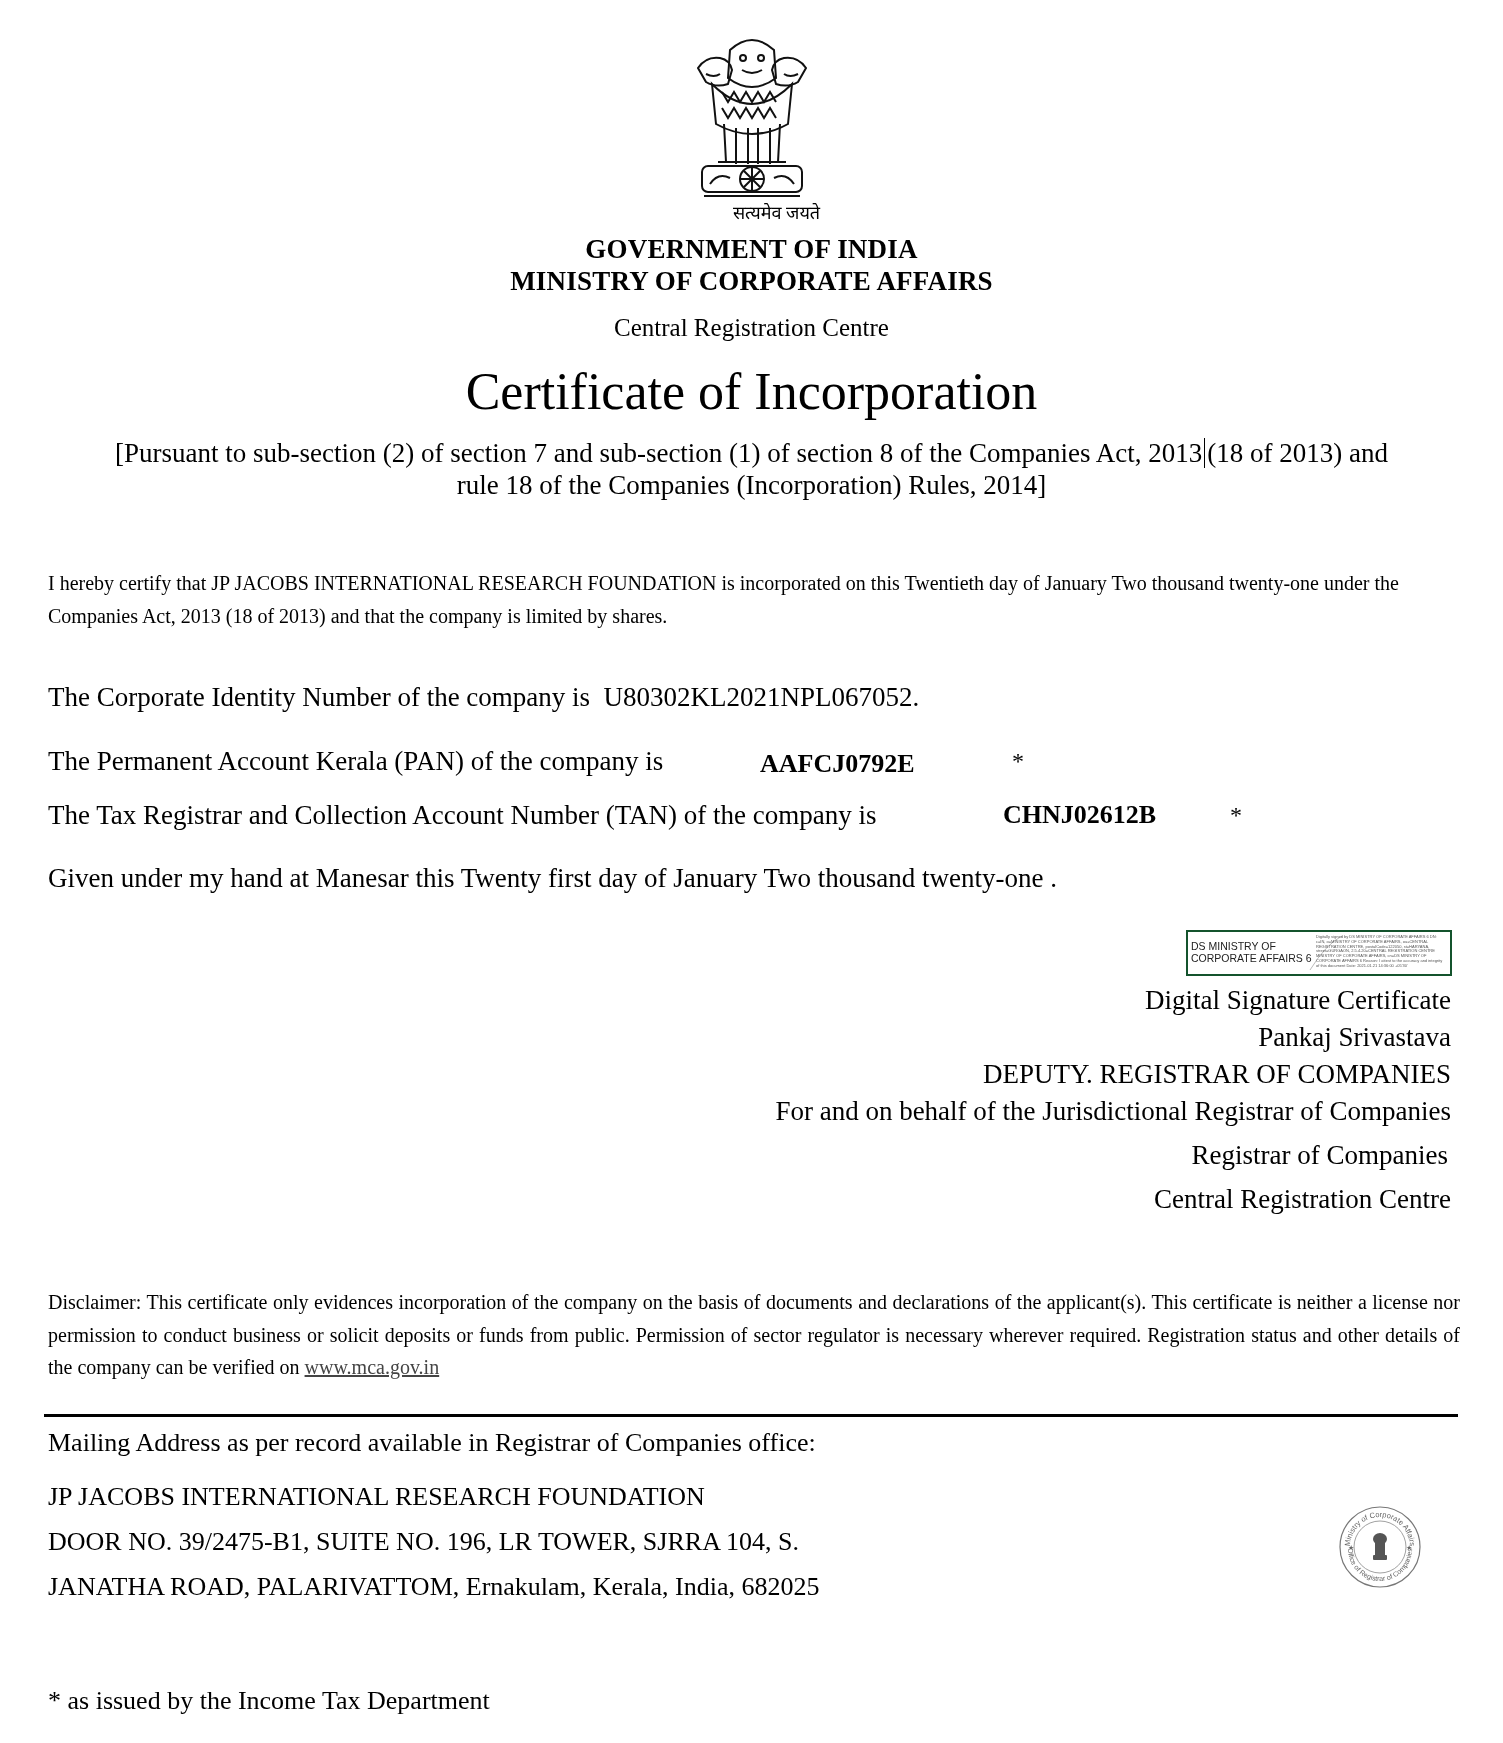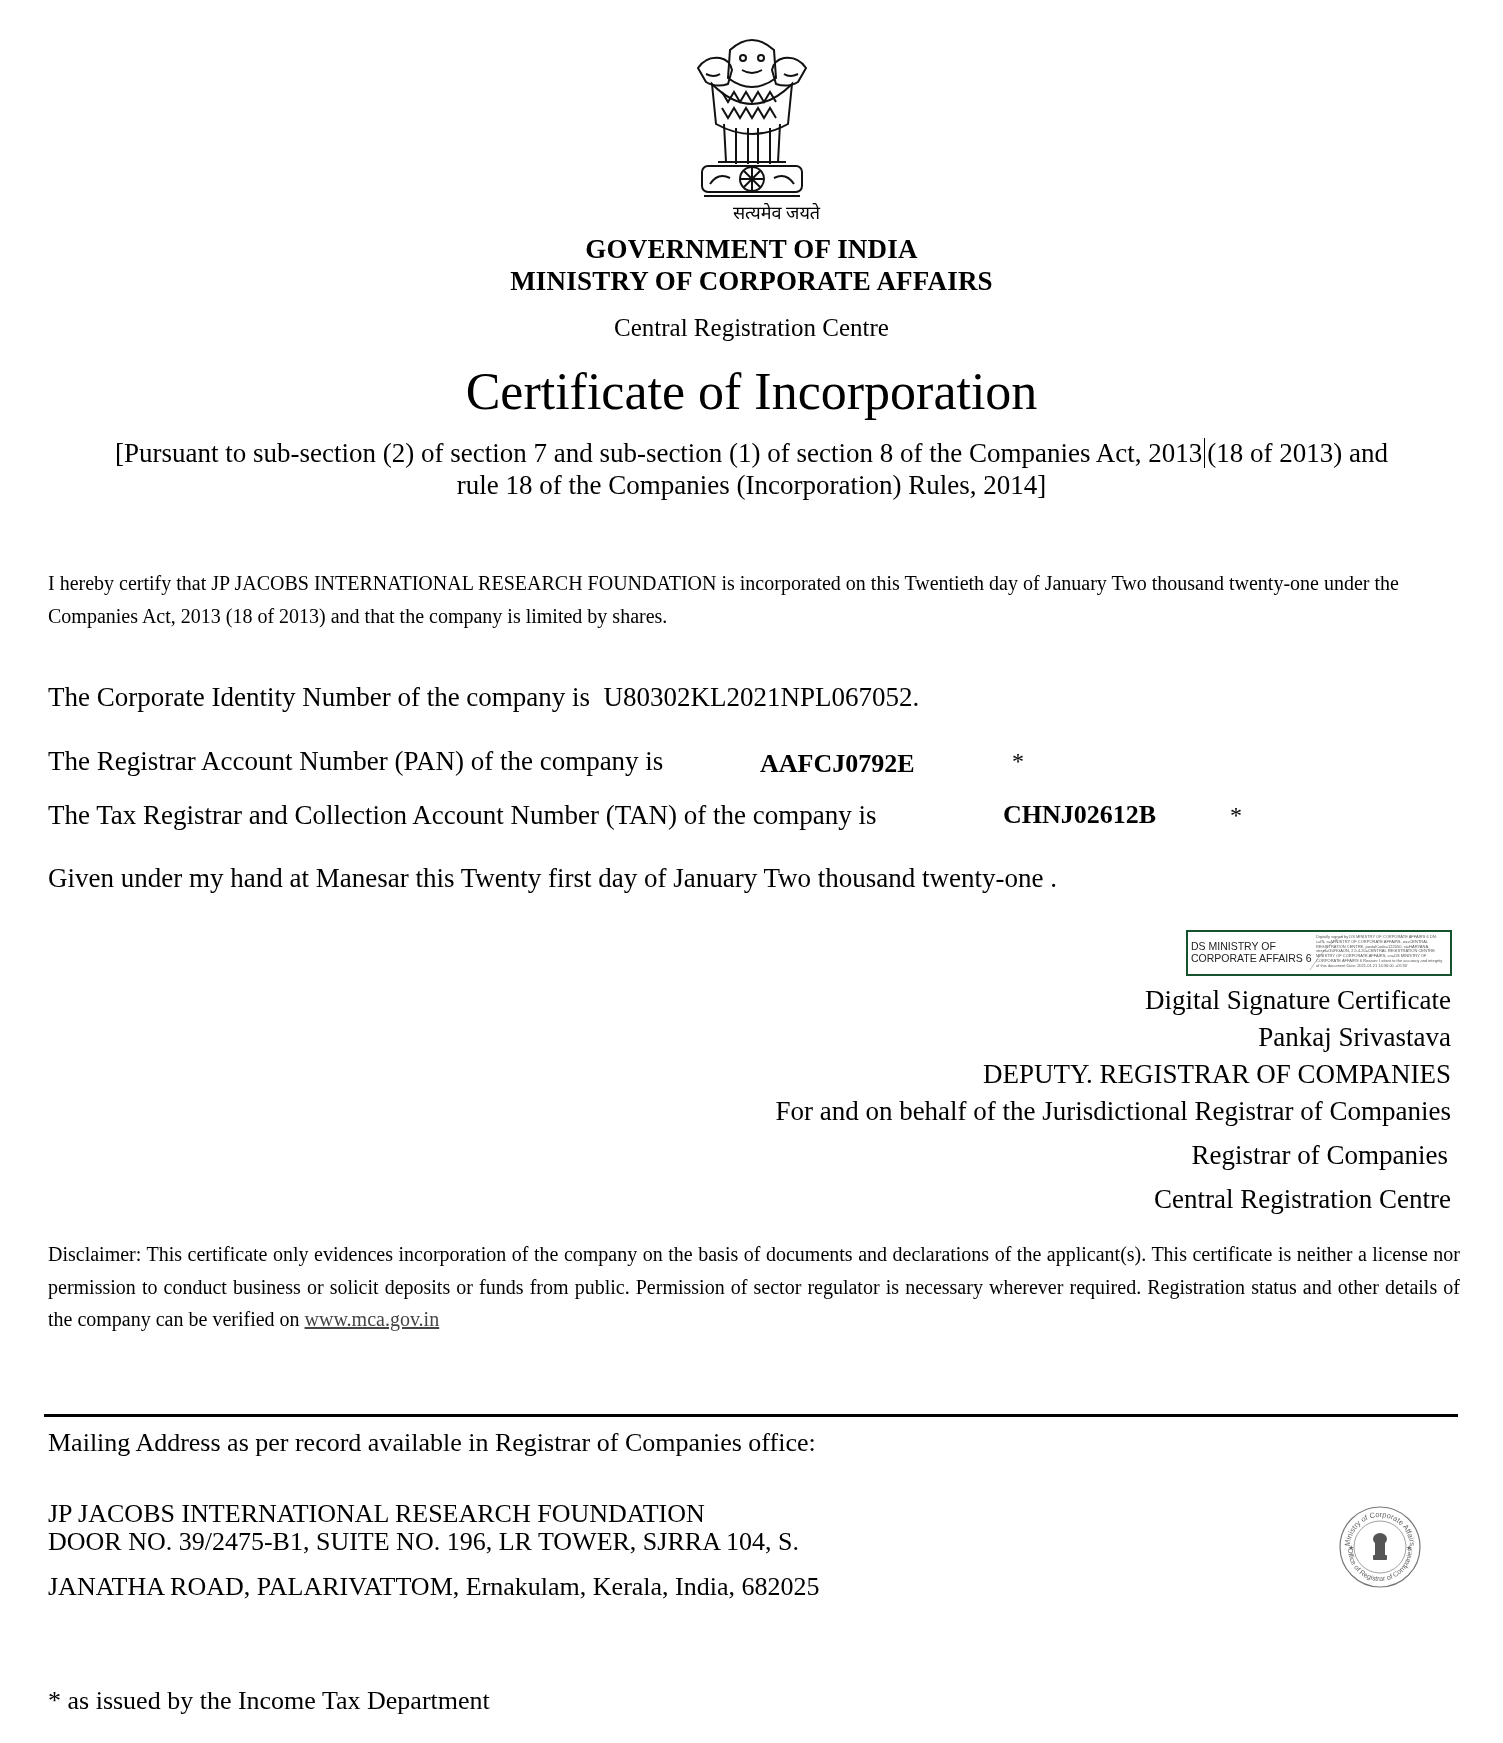--- a/index.html
+++ b/index.html
@@ -6,21 +6,21 @@
   body { width:1503px; height:1743px; position:relative; overflow:hidden;
          font-family:"Liberation Serif","DejaVu Serif",serif; color:#000; }
   .abs { position:absolute; white-space:nowrap; }
   .center { left:0; width:1503px; text-align:center; }
   .body-txt { font-size:27px; line-height:32px; }
   .hdr { font-weight:bold; font-size:27px; letter-spacing:0.2px; }
   .title { font-weight:normal; font-size:52px; }
   .right { right:52px; text-align:left; font-size:27px; }
   .bold { font-weight:bold; }
   .para { position:absolute; left:48px; width:1412px; font-size:20px; line-height:32.5px; white-space:normal; }
-  .justify { text-align:justify; }
+  .justify { text-align:justify;margin-top:48px; }
   .link { color:#444; text-decoration:underline; text-decoration-color:#444; }
   #ds-box { position:absolute; left:1186px; top:930px; width:262px; height:42px; border:2px solid #14532d; background:#fff; }
   #ds-box .left-t { position:absolute; left:3px; top:8px; font-family:"Liberation Sans",sans-serif; font-size:10.5px; line-height:12px; color:#222; }
   #ds-box .fine { position:absolute; left:128px; top:3px; width:130px; font-family:"Liberation Sans",sans-serif; font-size:4px; line-height:4.8px; color:#555; white-space:normal; overflow:hidden; height:36px; }
   #rule { position:absolute; left:44px; top:1414px; width:1414px; height:3px; background:#000; }
   .asterisk { font-size:24px; }
 </style>
 </head>
 <body>
 
@@ -66,21 +66,21 @@
 </div>
 <div class="abs center body-txt" style="top:469px;">rule 18 of the Companies (Incorporation) Rules, 2014]</div>
 
 <div class="para" style="top:567px;">I hereby certify that JP JACOBS INTERNATIONAL RESEARCH FOUNDATION is incorporated on this Twentieth day of January Two thousand twenty-one under the Companies Act, 2013 (18 of 2013) and that the company is limited by shares.</div>
 
 <div class="abs body-txt" style="left:48px; top:681px;">
   <span>The Corporate Identity Number of the company is</span>&nbsp;&nbsp;<span>U80302KL2021NPL067052.</span>
 </div>
 
 <div class="abs body-txt" style="left:48px; top:745px;">
-  <span>The Registrar Account Number (PAN) of the company is</span>
+  <span>The Permanent Account Kerala (PAN) of the company is</span>
 </div>
 <div class="abs body-txt bold" style="left:760px; top:748px; font-size:26px;">AAFCJ0792E</div>
 <div class="abs asterisk" style="left:1012px; top:748px;">*</div>
 
 <div class="abs body-txt" style="left:48px; top:799px;">
   <span>The Tax Registrar and Collection Account Number (TAN) of the company is</span>
 </div>
 <div class="abs body-txt bold" style="left:1003px; top:799px; font-size:26px;text-align:center;">CHNJ02612B</div>
 <div class="abs asterisk" style="left:1230px; top:802px;">*</div>
 
@@ -105,21 +105,21 @@
 <div class="abs right" style="top:1184px;">Central Registration Centre</div>
 
 <div class="para justify" style="top:1238px; line-height:32.5px;">
   <span>Disclaimer: This certificate only evidences incorporation of the company on the basis of documents and declarations of the applicant(s). This certificate is neither a license nor permission to conduct business or solicit deposits or funds from public. Permission of sector regulator is necessary wherever required. Registration status and other details of the company can be verified on</span>
   <a class="link">www.mca.gov.in</a>
 </div>
 
 <div id="rule"></div>
 
 <div class="abs" style="left:48px; top:1428px; font-size:26px;">Mailing Address as per record available in Registrar of Companies office:</div>
-<div class="abs" style="left:48px; top:1482px; font-size:26px;margin-top:17px;">JP JACOBS INTERNATIONAL RESEARCH FOUNDATION</div>
+<div class="abs" style="left:48px; top:1482px; font-size:26px;">JP JACOBS INTERNATIONAL RESEARCH FOUNDATION</div>
 <div class="abs" style="left:48px; top:1527px; font-size:26px;">DOOR NO. 39/2475-B1, SUITE NO. 196, LR TOWER, SJRRA 104, S.</div>
 <div class="abs" style="left:48px; top:1572px; font-size:26px;">JANATHA ROAD, PALARIVATTOM, Ernakulam, Kerala, India, 682025</div>
 
 <div class="abs" style="left:1338px; top:1505px; width:84px; height:84px;">
   <svg width="84" height="84" viewBox="0 0 84 84">
     <defs>
       <path id="sealTop" d="M12 42 A30 30 0 0 1 72 42"></path>
       <path id="sealBot" d="M10 44 A32 32 0 0 0 74 44"></path>
     </defs>
     <circle cx="42" cy="42" r="40" fill="none" stroke="#777" stroke-width="1.2"></circle>

